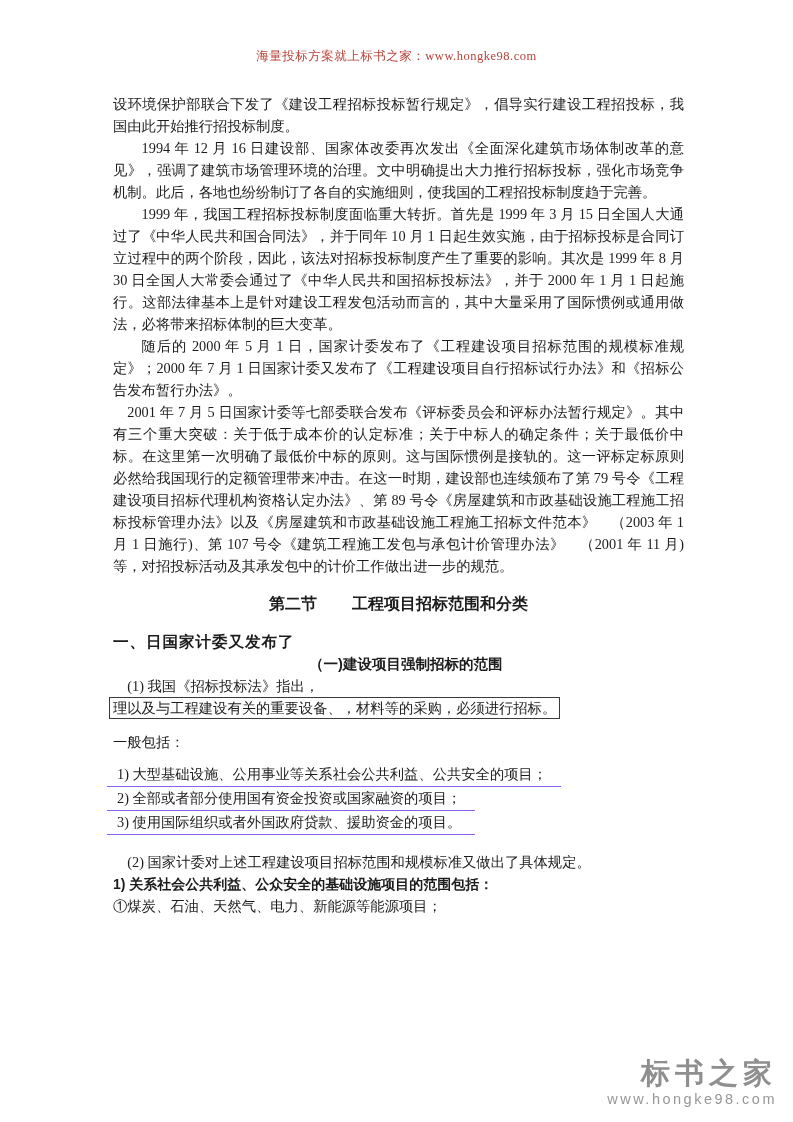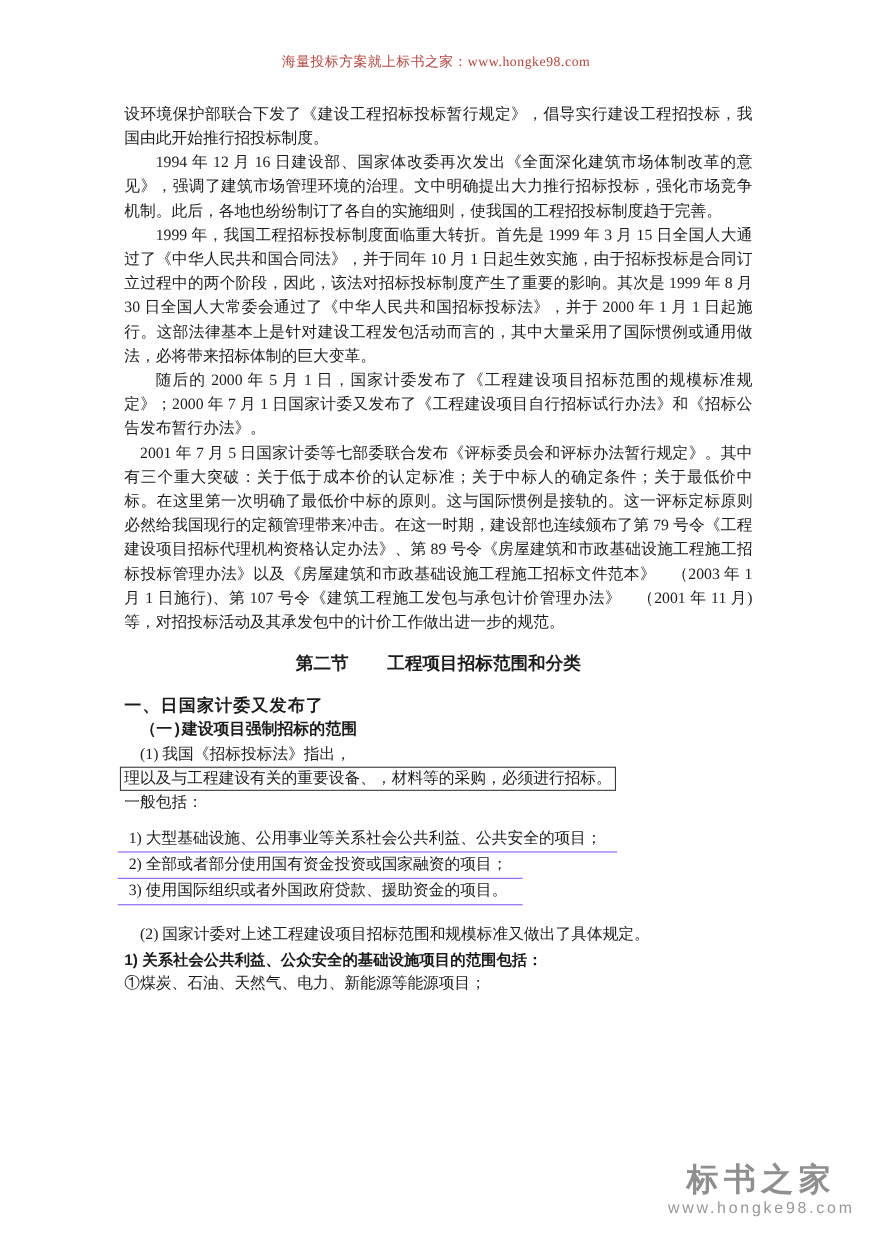--- a/index.html
+++ b/index.html
@@ -43,40 +43,41 @@
   .section-heading .gap{display:inline-block;width:2.2em;}
   .sub1{
     margin-top:16px;
     font-family:"Liberation Sans","DejaVu Sans",sans-serif;
     font-weight:bold;
     font-size:15.5px;
     line-height:22px;
     letter-spacing:1px;
   }
   .sub2{
-    font-family:Liberation Mono, monospace;
+    font-family:Liberation Sans, sans-serif;
     font-weight:bold;
     font-size:14.5px;
     line-height:22px;
     padding-left:1em;
+    text-align:center;
   }
   .point{
     line-height:22px;
     padding-left:1em;
   }
   .boxed-line{
     border:1px solid #3a3a3a;
     width:fit-content;
     line-height:20px;
     padding:0 3px;
     box-sizing:border-box;
   }
   .boxed-line.first{margin-left:26px;}
   .boxed-line.second{margin-left:-4px;}
-  .general{margin-top:0;line-height:22px;}
+  .general{margin-top:12px;line-height:22px;}
   .u-items{margin-top:9px;}
   .u-line{line-height:24px;height:24px;}
   .u-line span{
     display:inline-block;
     border-bottom:1px solid #8b5cf6;
     padding-left:10px;
     padding-right:14px;
     margin-left:-6px;
     line-height:23px;
   }
@@ -94,21 +95,20 @@
     top:1056px;
     text-align:right;
     font-family:"Liberation Sans","DejaVu Sans",sans-serif;
   }
   .wm-logo{
     font-weight:bold;
     font-size:29px;
     color:#8f8f8f;
     letter-spacing:5px;
     line-height:34px;
-    text-align:center;
   }
   .wm-url{
     font-size:14.5px;
     color:#979797;
     letter-spacing:2.5px;
     line-height:18px;
   }
 </style>
 </head>
 <body>

